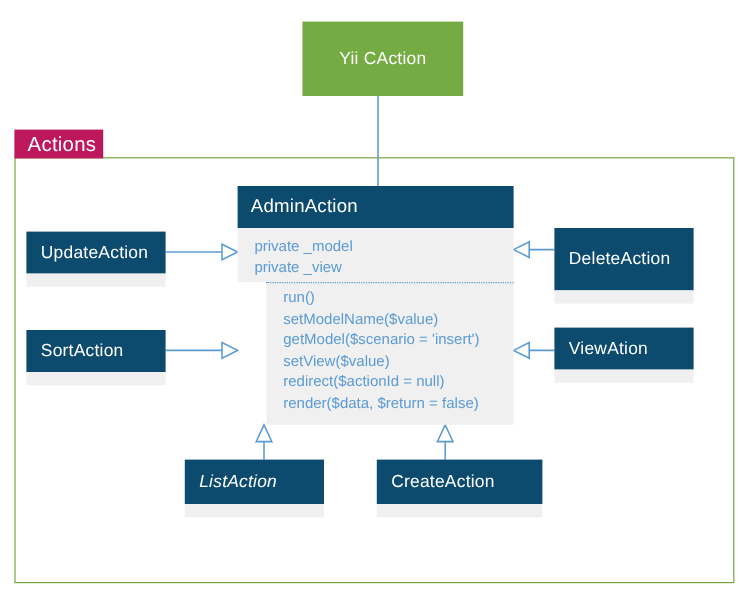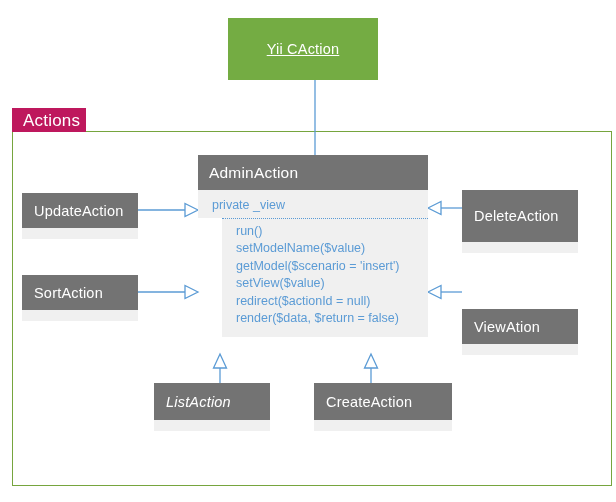--- a/index.html
+++ b/index.html
@@ -67,21 +67,21 @@
     z-index: 3;
   }
 
   
   .cls {
     position: absolute;
     z-index: 3;
   }
   .cls-header {
     box-sizing: border-box;
-    background: #737373;
+    background: #0c4a6e;
     color: #ffffff;
     font-size: 14.5px;
     letter-spacing: 0.2px;
     display: flex;
     align-items: center;
     padding-left: 12px;
     width: 100%;
   }
   .cls-body {
     box-sizing: border-box;
@@ -156,27 +156,28 @@
     <g>
       <line x1="371" y1="383" x2="371" y2="367" stroke="#5B9BD5" stroke-width="1.3"></line>
       <polygon points="371,354 364.5,368 377.5,368" fill="#FFFFFF" stroke="#5B9BD5" stroke-width="1.3"></polygon>
     </g>
   </svg>
 
   <div class="pkg-frame" style="left:12px; top:131px; width:600px; height:355px;"></div>
 
   <div class="pkg-tab" style="left:12px; top:108px; width:74px; height:24px;">Actions</div>
 
-  <div class="green-box" style="left:228px; top:18px; width:150px; height:62px;text-decoration:underline;">
+  <div class="green-box" style="left:252px; top:18px; width:134px; height:62px;">
     <span>Yii CAction</span>
   </div>
 
   <div class="cls cls-big" style="left:198px; top:155px; width:230px;">
     <div class="cls-header" style="height:35px;">AdminAction</div>
     <div class="compartment attrs">
+      <div class="member">private _model</div>
       <div class="member">private _view</div>
     </div>
     <div class="compartment ops">
       <div class="member">run()</div>
       <div class="member">setModelName($value)</div>
       <div class="member">getModel($scenario = 'insert')</div>
       <div class="member">setView($value)</div>
       <div class="member">redirect($actionId = null)</div>
       <div class="member">render($data, $return = false)</div>
     </div>
@@ -190,21 +191,21 @@
   <div class="cls" style="left:22px; top:275px; width:116px;">
     <div class="cls-header" style="height:35px;">SortAction</div>
     <div class="cls-body" style="height:11px;"></div>
   </div>
 
   <div class="cls" style="left:462px; top:190px; width:116px;">
     <div class="cls-header" style="height:52px;">DeleteAction</div>
     <div class="cls-body" style="height:11px;"></div>
   </div>
 
-  <div class="cls" style="left:462px; top:273px; width:116px;margin-top:36px;">
+  <div class="cls" style="left:462px; top:273px; width:116px;">
     <div class="cls-header" style="height:35px;">ViewAtion</div>
     <div class="cls-body" style="height:11px;"></div>
   </div>
 
   <div class="cls" style="left:154px; top:383px; width:116px;font-style:italic;">
     <div class="cls-header" style="height:37px;">ListAction</div>
     <div class="cls-body" style="height:11px;"></div>
   </div>
 
   <div class="cls" style="left:314px; top:383px; width:138px;">

